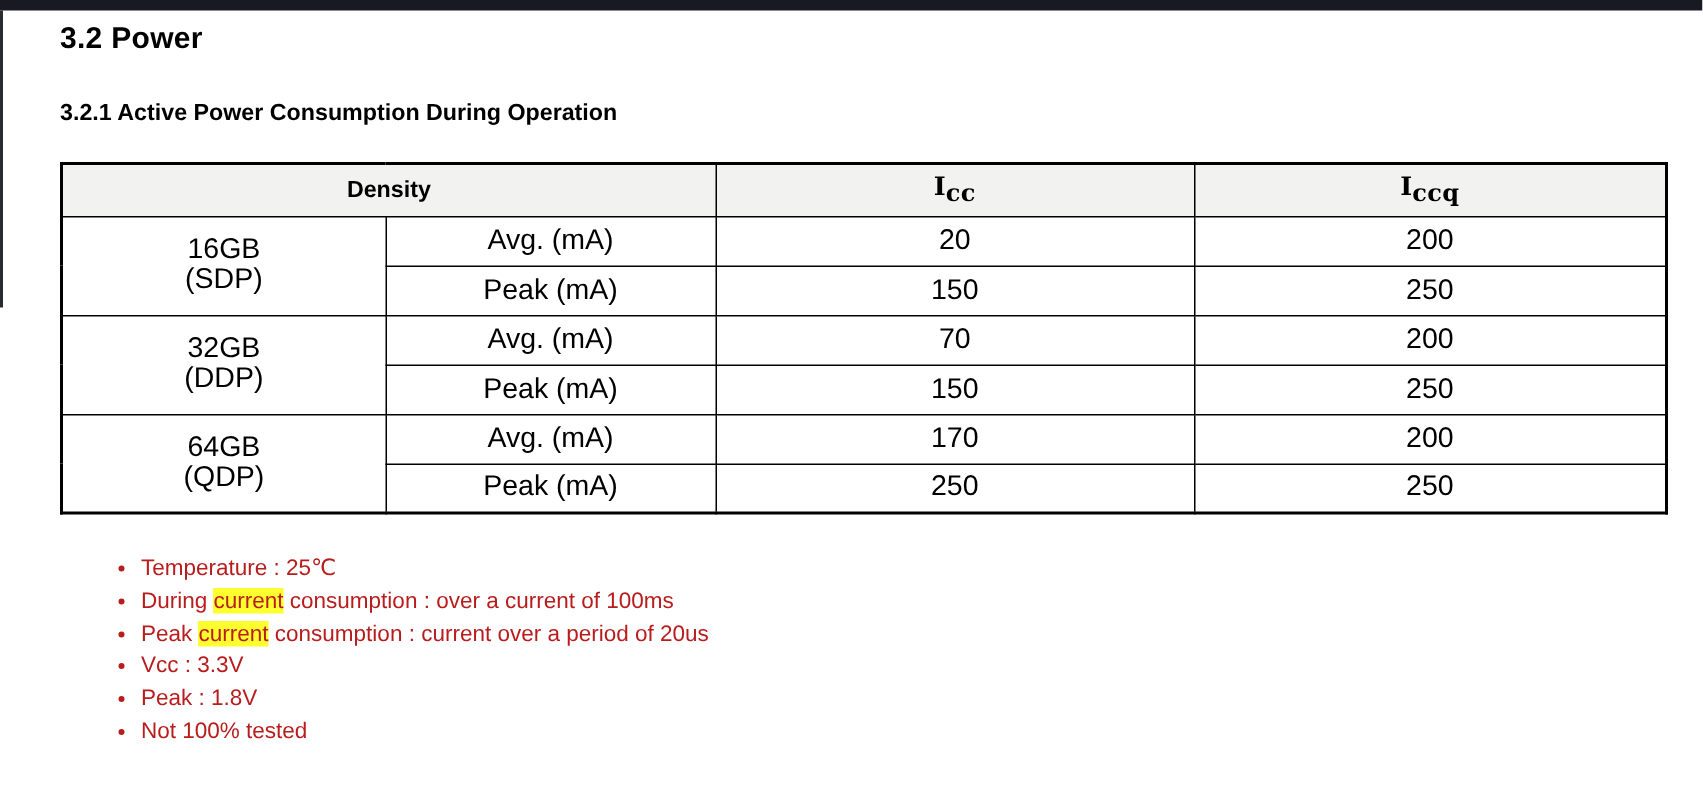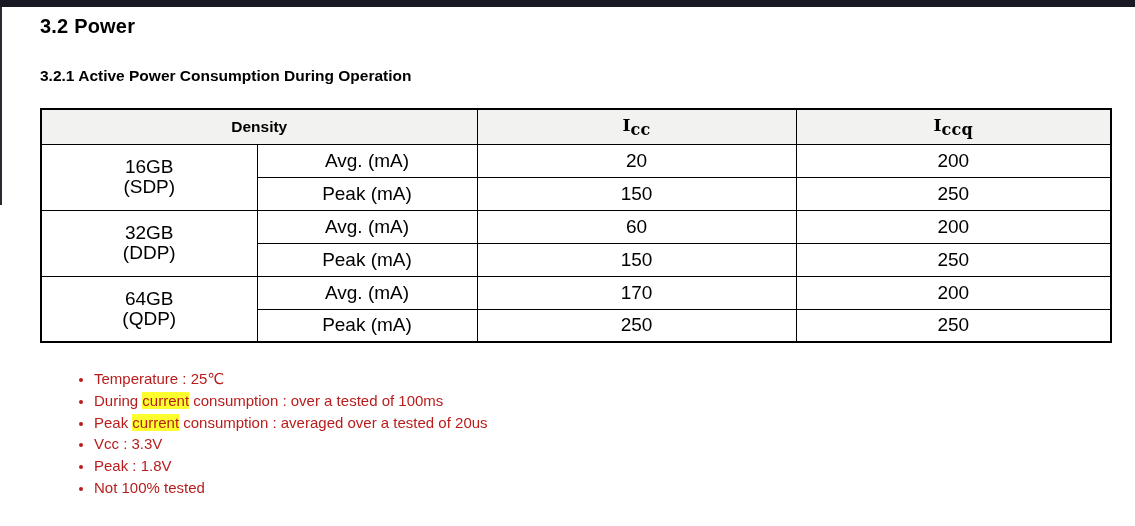--- a/index.html
+++ b/index.html
@@ -68,21 +68,21 @@
           <td>Peak (mA)</td>
           <td>150</td>
           <td>250</td>
         </tr>
         <tr>
           <td rowspan="2" class="density-cell">
             <span>32GB</span><br>
             <span>(DDP)</span>
           </td>
           <td>Avg. (mA)</td>
-          <td>60</td>
+          <td>70</td>
           <td>200</td>
         </tr>
         <tr>
           <td>Peak (mA)</td>
           <td>150</td>
           <td>250</td>
         </tr>
         <tr>
           <td rowspan="2" class="density-cell">
             <span>64GB</span><br>
@@ -95,20 +95,20 @@
         <tr>
           <td>Peak (mA)</td>
           <td>250</td>
           <td>250</td>
         </tr>
       </tbody>
     </table>
 
     <ul class="notes">
       <li><span>Temperature : 25℃</span></li>
-      <li><span>During </span><span class="hl">current</span><span> consumption : over a tested of 100ms</span></li>
-      <li><span>Peak </span><span class="hl">current</span><span> consumption : averaged over a tested of 20us</span></li>
+      <li><span>During </span><span class="hl">current</span><span> consumption : over a current of 100ms</span></li>
+      <li><span>Peak </span><span class="hl">current</span><span> consumption : current over a period of 20us</span></li>
       <li><span>Vcc : 3.3V</span></li>
       <li><span>Peak : 1.8V</span></li>
       <li><span>Not 100% tested</span></li>
     </ul>
   </div>
 </div>
 
 </body></html>

